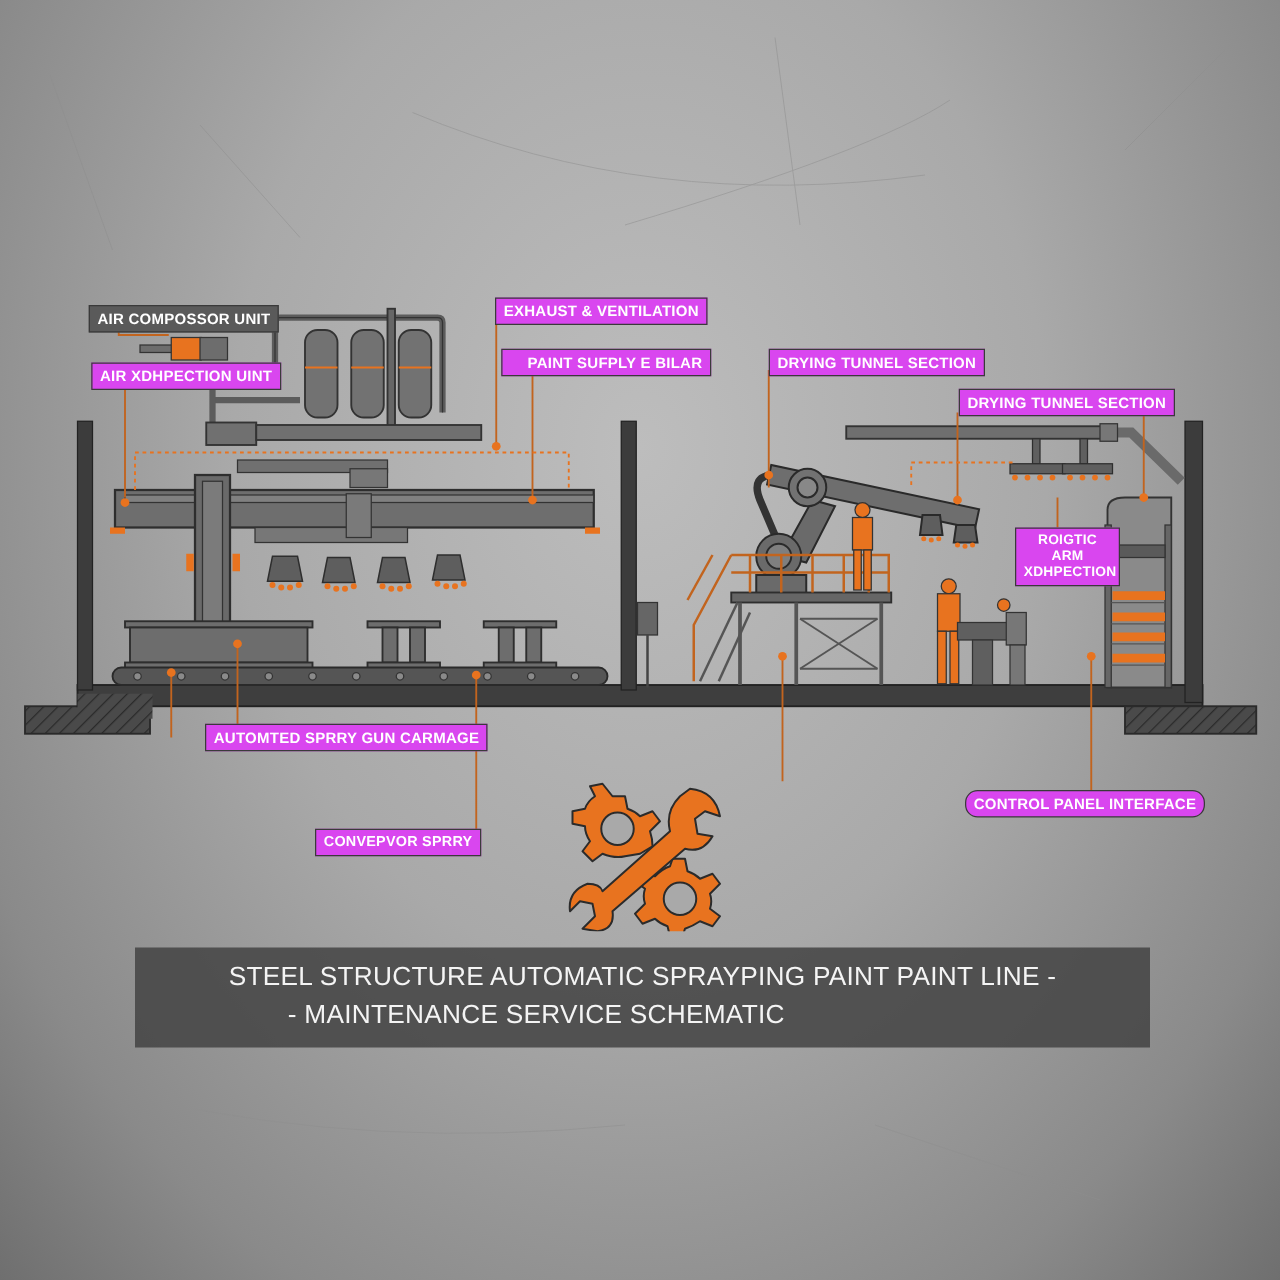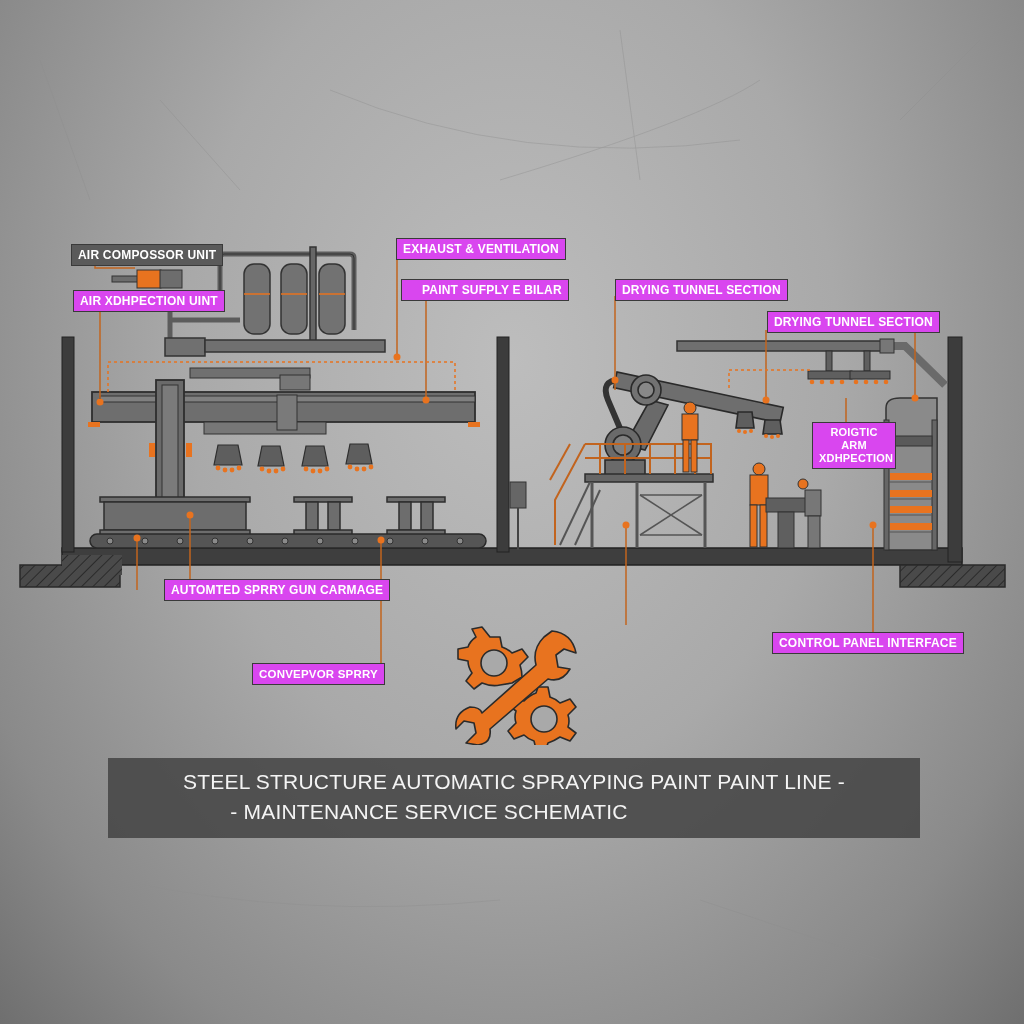--- a/index.html
+++ b/index.html
@@ -289,21 +289,21 @@
 
 <div class="lbl dark" style="left:71px;top:244px;">AIR COMPOSSOR UNIT</div>
 <div class="lbl" style="left:73px;top:290px;">AIR XDHPECTION UINT</div>
 <div class="lbl" style="left:396px;top:238px;">EXHAUST &amp; VENTILATION</div>
 <div class="lbl" style="left:401px;top:279px;padding-left:20px;">PAINT SUFPLY E BILAR</div>
 <div class="lbl" style="left:615px;top:279px;">DRYING TUNNEL SECTION</div>
 <div class="lbl" style="left:767px;top:311px;">DRYING TUNNEL SECTION</div>
 <div class="lbl two" style="left:798px;top:422px;margin-left:14px;">ROIGTIC ARM XDHPECTION</div>
 <div class="lbl" style="left:123px;top:579px;font-size:12px;margin-left:41px;">AUTOMTED SPRRY GUN CARMAGE</div>
 <div class="lbl" style="left:252px;top:663px;font-size:11.5px;">CONVEPVOR SPRRY</div>
-<div class="lbl" style="left:772px;top:632px;">CONTROL PANEL INTERFACE</div>
+<div class="lbl" style="left:772px;top:632px;border-radius:10px;">CONTROL PANEL INTERFACE</div>
 
 <svg class="gearicon" viewBox="0 0 130 120">
   <g fill="#e8731f" stroke="#2b2b2b" stroke-width="1.6" stroke-linejoin="round">
     <path d="M38 12 L48 12 L50 22 Q56 24 60 28 L70 24 L76 32 L68 40 Q70 46 70 52 L60 58 L48 60 Q40 62 30 58 L22 64 L14 56 L20 48 Q16 42 16 36 L6 34 L6 24 L16 22 Q18 16 24 12 L20 4 L30 2 Z"></path>
     <path d="M86 62 L96 62 L98 72 Q104 74 108 78 L118 74 L124 82 L116 90 Q118 96 116 102 L124 108 L118 116 L108 112 Q102 116 96 118 L94 124 L84 124 L82 116 Q76 114 72 110 L62 114 L56 106 L64 98 Q62 92 64 86 L56 80 L62 72 L72 76 Q78 70 84 68 Z"></path>
     <path d="M100 6 Q120 8 124 28 L112 24 L104 30 L106 42 L118 44 Q110 58 96 54 L38 104 Q40 118 26 120 L14 118 L24 108 L22 98 L12 96 L4 104 Q2 88 18 82 Q28 82 30 88 L84 40 Q80 24 92 12 Z"></path>
   </g>
   <circle cx="42" cy="38" r="13" fill="#a9a9a9" stroke="#2b2b2b" stroke-width="1.6"></circle>
   <circle cx="92" cy="94" r="13" fill="#a9a9a9" stroke="#2b2b2b" stroke-width="1.6"></circle>
 </svg>

